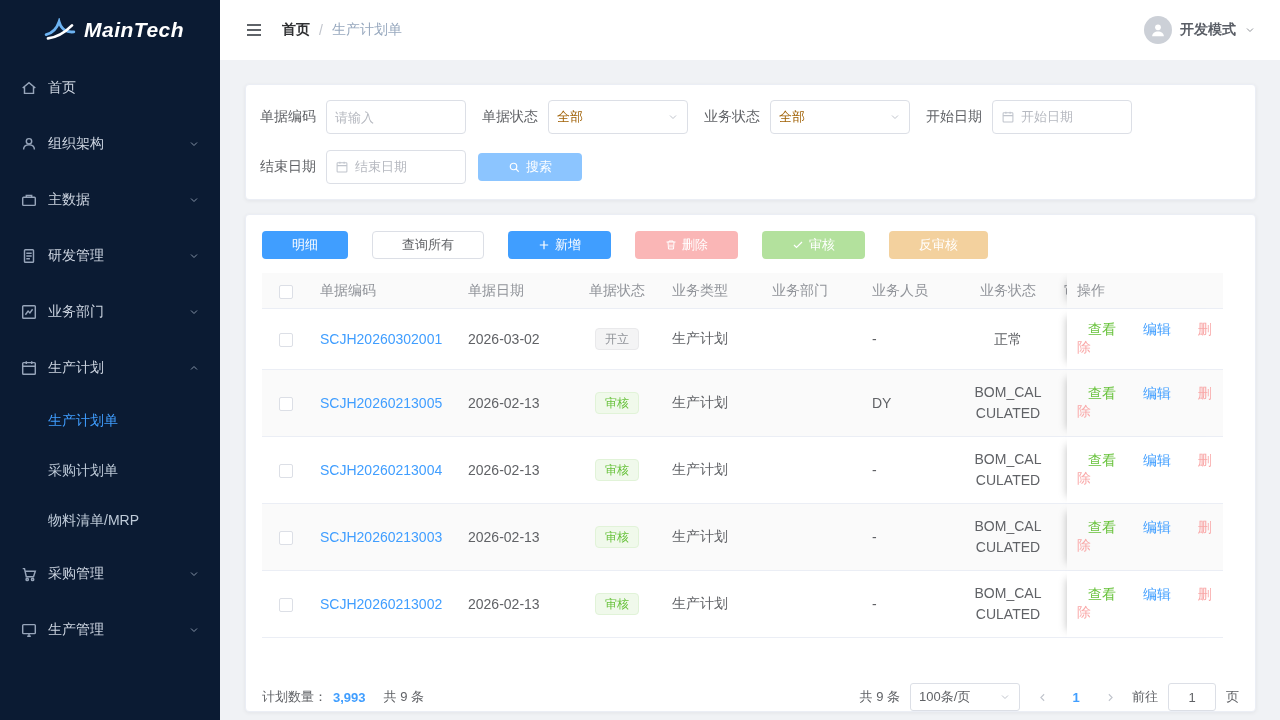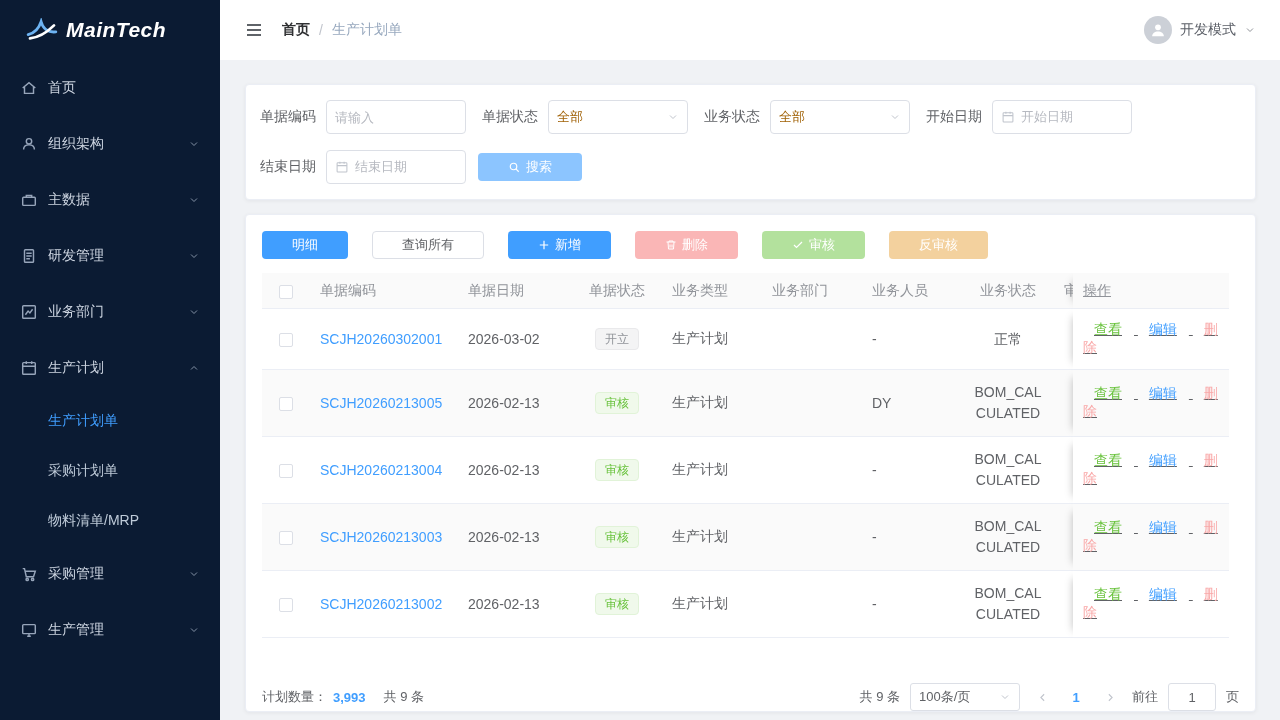--- a/index.html
+++ b/index.html
@@ -2,41 +2,41 @@
 <html><head>
 <meta charset="utf-8">
 <style>
   * { margin:0; padding:0; box-sizing:border-box; }
   html,body { width:1280px; height:720px; overflow:hidden; }
   body { font-family:"Liberation Sans","DejaVu Sans",sans-serif; font-size:14px; color:#606266; background:#f0f2f5; }
   .app { width:1280px; height:720px; display:flex; }
 
   
   .sidebar { width:220px; height:720px; background:#0b1b33; flex-shrink:0; color:#c3cbd8; }
-  .logo { height:60px; display:flex; align-items:center; padding-left:26px; gap:8px; }
+  .logo { height:60px; display:flex; align-items:center; padding-left:44px; gap:8px; }
   .logo-text { color:#fff; font-size:21px; font-weight:bold; font-style:italic; letter-spacing:.5px; }
   .menu-item { height:56px; display:flex; align-items:center; padding:0 20px; cursor:pointer; font-size:14px; color:#cdd5e1; }
   .menu-item .mi-label { flex:1; margin-left:10px; }
   .mi-icon { width:18px; height:18px; display:inline-flex; }
   .mi-icon svg { width:18px; height:18px; }
   .chev { width:12px; height:12px; display:inline-flex; }
   .chev svg { width:12px; height:12px; }
   .chev.up svg { transform:rotate(180deg); }
   .submenu-item { height:50px; display:flex; align-items:center; padding-left:48px; font-size:14px; color:#bfcbd9; cursor:pointer; }
   .submenu-item.active { color:#409eff; }
 
   
   .main { flex:1; display:flex; flex-direction:column; min-width:0; }
   .topbar { height:60px; background:#fff; display:flex; align-items:center; padding:0 24px; flex-shrink:0; }
   .hamburger { width:20px; height:20px; cursor:pointer; margin-right:18px; display:flex; }
   .breadcrumb { display:flex; align-items:center; gap:9px; font-size:14px; }
   .bc-home { color:#303133; font-weight:bold; cursor:pointer; }
   .bc-sep { color:#c0c4cc; }
   .bc-cur { color:#97a8be; }
-  .topbar-right { margin-left:auto; display:flex; align-items:center; gap:8px; cursor:pointer; }
+  .topbar-right { margin-left:auto; display:flex; align-items:center; gap:8px; cursor:pointer;font-weight:bold; }
   .avatar { width:28px; height:28px; border-radius:50%; background:#ccd0d7; display:flex; align-items:center; justify-content:center; }
   .user-label { color:#5a5e66; font-size:14px; }
 
   .content { flex:1; padding:24px 24px 8px 25px; display:flex; flex-direction:column; min-height:0; }
   .card { background:#fff; border-radius:4px; border:1px solid #ebeef5; box-shadow:0 1px 4px rgba(0,21,41,.06); }
   .filter-card { padding:15px 10px 15px 10px; margin-bottom:14px; flex-shrink:0; }
   .filter-row { display:flex; align-items:center; }
   .filter-row + .filter-row { margin-top:16px; }
   .filter-item { display:flex; align-items:center; margin-right:12px; }
   .filter-label { width:60px; text-align:right; margin-right:10px; color:#606266; font-size:14px; flex-shrink:0; }
@@ -59,21 +59,21 @@
 
   .table-wrap { position:relative; overflow:hidden; height:396px; flex-shrink:0; }
   table { border-collapse:separate; border-spacing:0; table-layout:fixed; width:1048px; font-size:14px; color:#606266; }
   th, td { border-bottom:1px solid #ebeef5; padding:12px 10px; text-align:left; vertical-align:middle; background:#fff; }
   th { background:#fafafa; color:#909399; font-weight:400; padding:8px 10px; height:36px; white-space:nowrap; overflow:hidden; }
   tbody tr:nth-child(even) td { background:#fafafa; }
   .ta-center { text-align:center; }
   .cell-wrap { word-break:break-all; line-height:1.5; }
   .code-link { display:block; white-space:nowrap; overflow:hidden; }
   .link { color:#409eff; text-decoration:none; cursor:pointer; }
-  .col-ops { position:sticky; right:10px; z-index:2; box-shadow:-8px 0 8px -8px rgba(0,0,0,.25);text-decoration:underline; }
+  .col-ops { position:sticky; right:16px; z-index:2; box-shadow:-8px 0 8px -8px rgba(0,0,0,.25); }
   .op { text-decoration:none; cursor:pointer; margin-right:12px; font-size:14px;margin-left:11px; }
   .op:last-child { margin-right:0; }
   .op-view { color:#67c23a; }
   .op-edit { color:#409eff; }
   .op-del { color:#f9a7a7; }
 
   .badge { display:inline-block; padding:0 9px; height:22px; line-height:20px; border-radius:4px; font-size:12px; border:1px solid transparent; }
   .badge-info { background:#f4f4f5; border-color:#e9e9eb; color:#909399; }
   .badge-success { background:#f0f9eb; border-color:#e1f3d8; color:#67c23a; }
 

